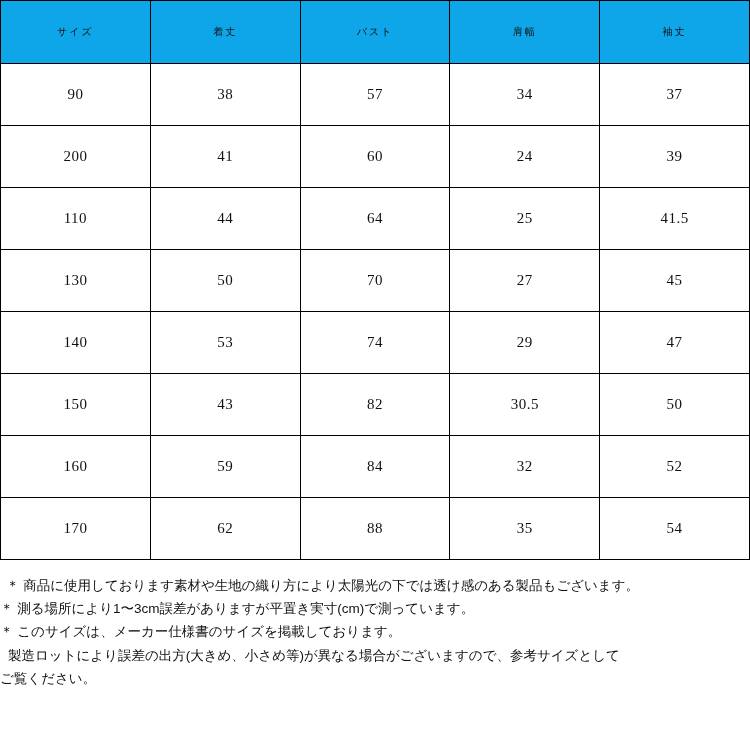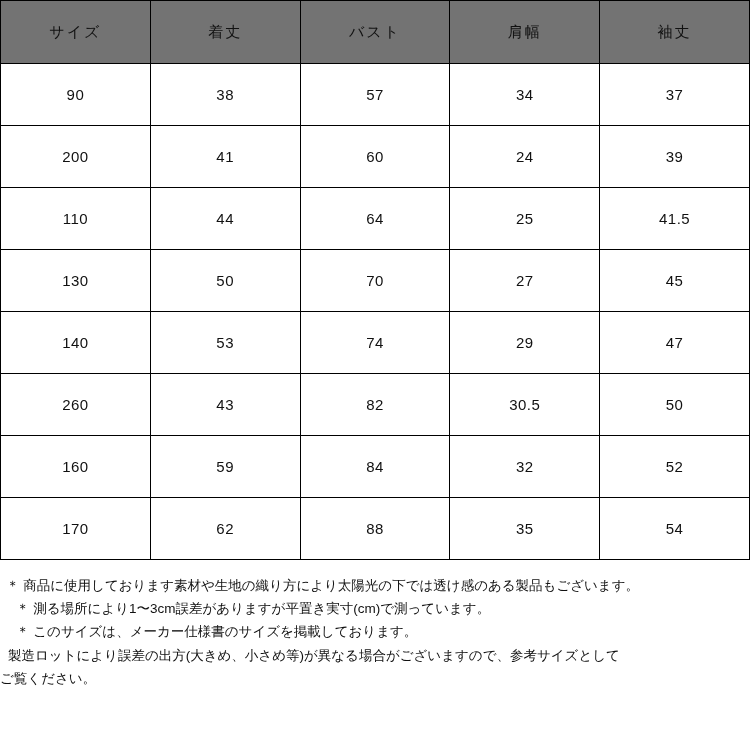--- a/index.html
+++ b/index.html
@@ -29,46 +29,47 @@
   table.size-table td {
     border: 1px solid #000000;
     text-align: center;
     vertical-align: middle;
     font-size: 15px;
     font-weight: normal;
     color: #111111;
     padding: 0;
   }
   table.size-table thead th {
-    background: #737373;
+    background: #0ea5e9;
     height: 62px;
     letter-spacing: 2px;
-    font-size: 15px;
+    font-size: 10px;
   }
   table.size-table tbody td {
     height: 61px;
     background: #ffffff;
     font-size: 15px;
     letter-spacing: 0.5px;
+    font-family: Liberation Serif, serif;
   }
   table.size-table tbody td.col-size {
     font-size: 15px;
   }
   .notes {
     padding: 14px 0 0 0;
     font-size: 13.5px;
     line-height: 1.72;
     color: #111111;
   }
   .notes div {
     white-space: nowrap;
   }
   .note-1 { padding-left: 6px; }
-  .note-2 { padding-left: 16px; }
-  .note-3 { padding-left: 16px; }
+  .note-2 { }
+  .note-3 { }
   .note-4 { padding-left: 8px; }
   .note-5 { padding-left: 0px; }
 </style>
 </head>
 <body>
 
 <div class="page">
 
   <table class="size-table">
     <thead>
@@ -110,21 +111,21 @@
         <td>45</td>
       </tr>
       <tr>
         <td class="col-size">140</td>
         <td>53</td>
         <td>74</td>
         <td>29</td>
         <td>47</td>
       </tr>
       <tr>
-        <td class="col-size">260</td>
+        <td class="col-size">150</td>
         <td>43</td>
         <td>82</td>
         <td>30.5</td>
         <td>50</td>
       </tr>
       <tr>
         <td class="col-size">160</td>
         <td>59</td>
         <td>84</td>
         <td>32</td>

